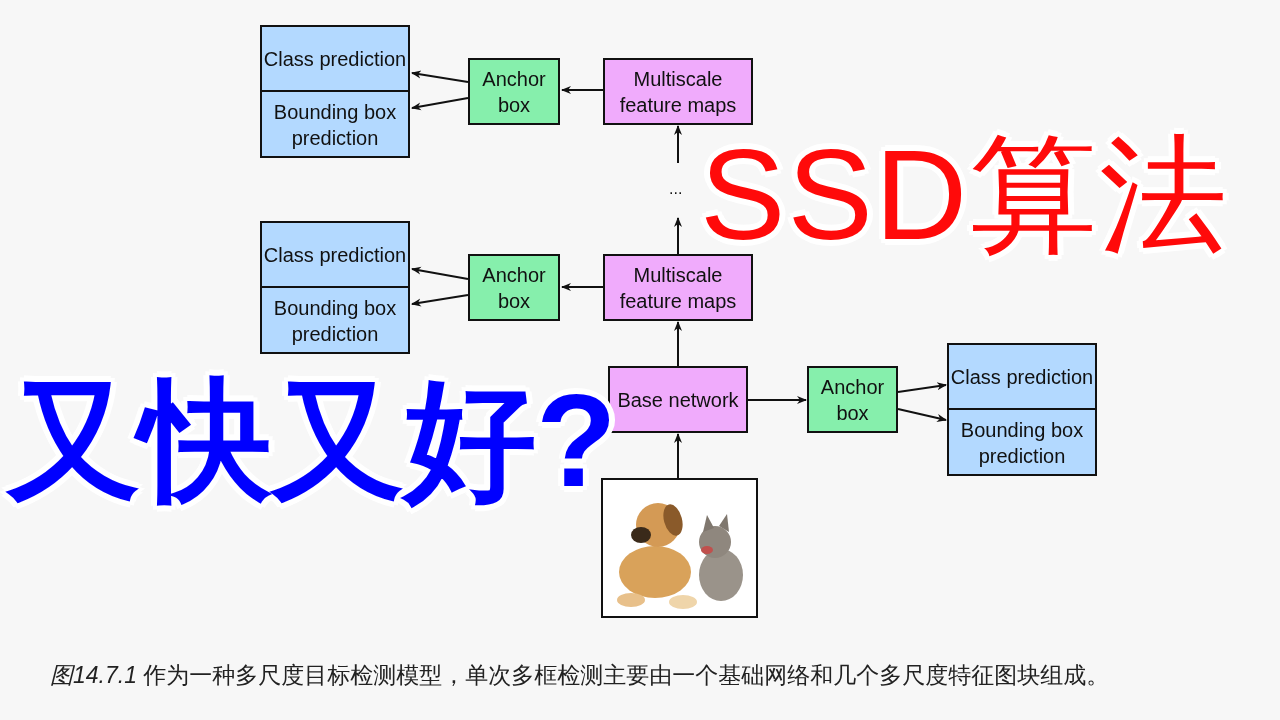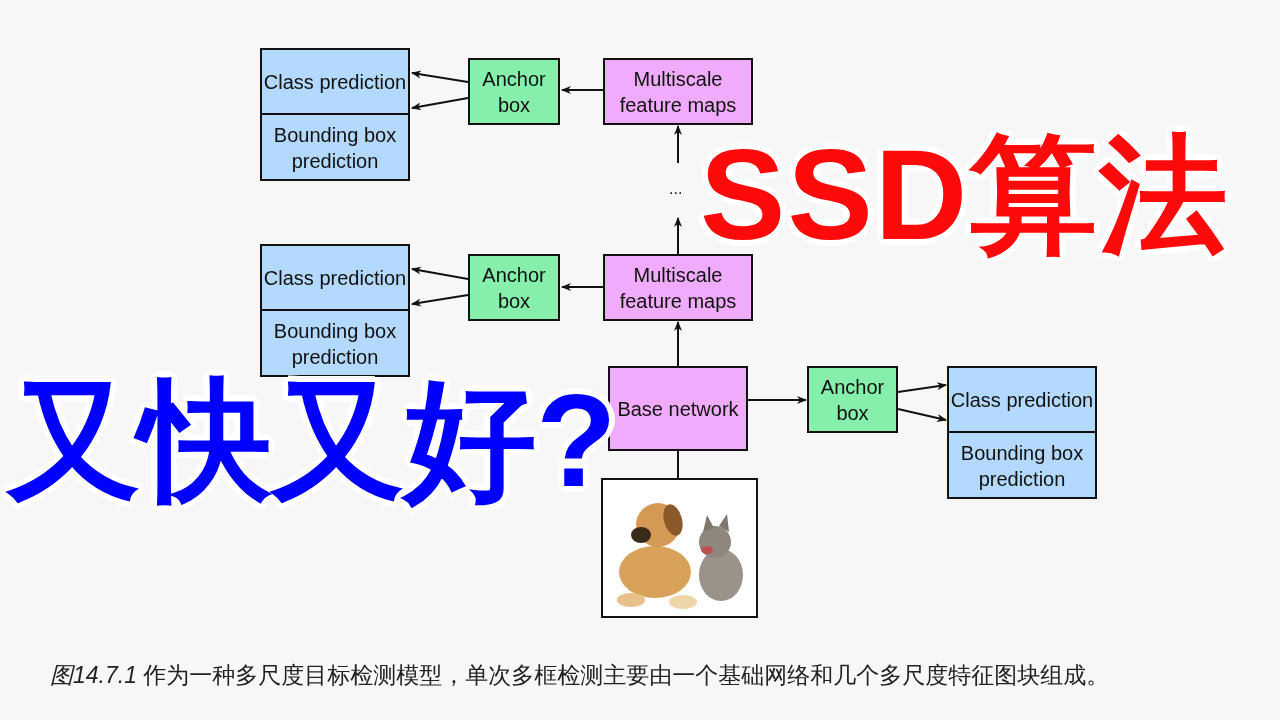--- a/index.html
+++ b/index.html
@@ -1,28 +1,28 @@
 <!DOCTYPE html>
 <html><head>
 <meta charset="utf-8">
 <style>
   html, body { margin:0; padding:0; }
   body { width:1280px; height:720px; background:#f7f7f7; position:relative; overflow:hidden;
          font-family:"Liberation Sans", "DejaVu Sans", sans-serif; }
   .box { position:absolute; box-sizing:border-box; border:2px solid #111; display:flex;
          align-items:center; justify-content:center; text-align:center; color:#111;
          font-size:20px; line-height:26px; }
-  .pred { background:#b3d9ff;margin-top:23px; }
+  .pred { background:#b3d9ff; }
   .feat { background:#f0abfc; }
   .anchor { background:#86efac; }
   .pred-split { position:absolute; left:0; right:0; height:2px; background:#111; }
   .pred-cell { position:absolute; left:0; right:0; display:flex; align-items:center; justify-content:center; }
   svg.arrows { position:absolute; left:0; top:0; }
   .dots { position:absolute; font-size:16px; color:#111; }
-  .title-red { position:absolute; left:700px; top:125px; font-size:128px; font-weight:bold;
+  .title-red { position:absolute; left:700px; top:125px; font-size:128px; font-weight:normal;
                color:#ff0a0a; line-height:140px; letter-spacing:2px;
                -webkit-text-stroke:0; text-shadow:
                0 0 0 #fff, 4px 4px 0 #fff, -4px -4px 0 #fff, 4px -4px 0 #fff, -4px 4px 0 #fff,
                6px 0 0 #fff, -6px 0 0 #fff, 0 6px 0 #fff, 0 -6px 0 #fff; white-space:nowrap; }
   .title-blue { position:absolute; left:8px; top:371px; font-size:132px; font-weight:bold;
                 color:#0000ff; line-height:140px; white-space:nowrap;
                 text-shadow: 4px 4px 0 #fff, -4px -4px 0 #fff, 4px -4px 0 #fff, -4px 4px 0 #fff,
                 6px 0 0 #fff, -6px 0 0 #fff, 0 6px 0 #fff, 0 -6px 0 #fff; }
   .photo { position:absolute; left:601px; top:478px; width:157px; height:140px; box-sizing:border-box;
            border:2px solid #111; background:#fff; overflow:hidden; }
@@ -67,21 +67,21 @@
 <div class="dots" style="left:669px;top:180px;">...</div>
 
 <div class="box pred" style="left:260px;top:221px;width:150px;height:133px;">
   <div class="pred-cell" style="top:0;height:64px;">Class prediction</div>
   <div class="pred-split" style="top:63px;"></div>
   <div class="pred-cell" style="top:65px;height:66px;">Bounding box prediction</div>
 </div>
 <div class="box anchor" style="left:468px;top:254px;width:92px;height:67px;">Anchor box</div>
 <div class="box feat" style="left:603px;top:254px;width:150px;height:67px;">Multiscale feature maps</div>
 
-<div class="box feat" style="left:608px;top:366px;width:140px;height:85px;">Base network</div>
+<div class="box feat" style="left:608px;top:366px;width:140px;height:67px;">Base network</div>
 <div class="box anchor" style="left:807px;top:366px;width:91px;height:67px;">Anchor box</div>
 <div class="box pred" style="left:947px;top:343px;width:150px;height:133px;">
   <div class="pred-cell" style="top:0;height:64px;">Class prediction</div>
   <div class="pred-split" style="top:63px;"></div>
   <div class="pred-cell" style="top:65px;height:66px;">Bounding box prediction</div>
 </div>
 
 <div class="photo">
   <svg width="153" height="136">
 

